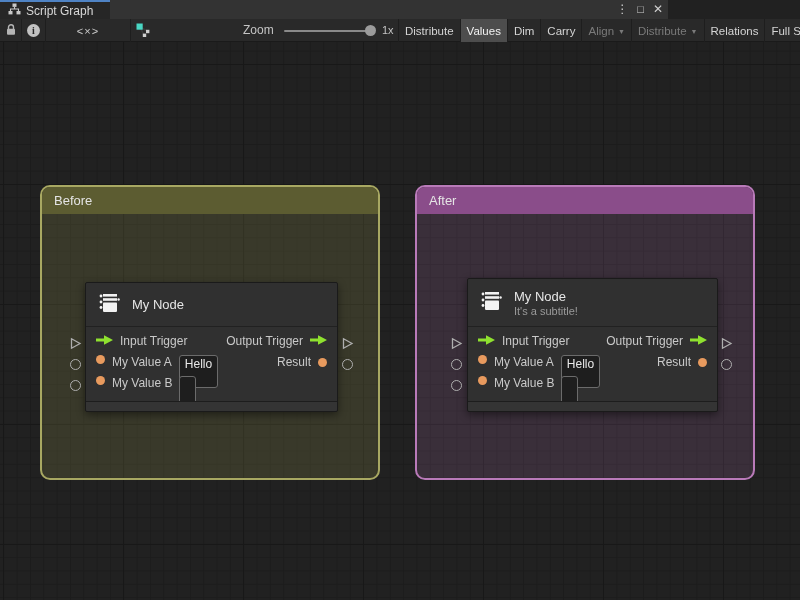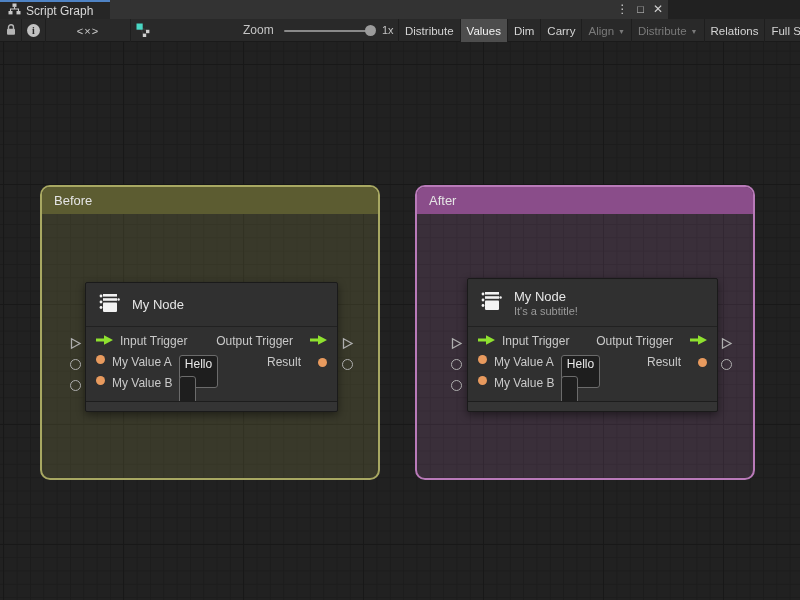--- a/index.html
+++ b/index.html
@@ -68,21 +68,21 @@
   #node-after  { left:467px; top:236px; width:251px; height:134px; }
   .node-header { display:flex; align-items:center; gap:9px; padding:0 11px;
     border-bottom:1px solid #212121; }
   #node-before .node-header { height:44px; }
   #node-after .node-header { height:48px; }
   .node-title { font-size:13px; color:#e6e6e6; }
   .node-subtitle { font-size:11px; color:#9a9a9a; margin-top:1px; }
   .ports { padding:7px 0 5px 0; }
   .prow { display:flex; align-items:flex-start; height:21px; padding:0 10px; gap:7px;
     font-size:12px; color:#c9c9c9; }
-  .pright { margin-left:auto; display:flex; align-items:center; gap:17px; }
+  .pright { margin-left:auto; display:flex; align-items:center; gap:7px; }
   .dot { width:9px; height:9px; border-radius:50%; background:#e89a5e; flex:0 0 auto; }
   .field { background:#1e1e1e; border:1px solid #6b6b6b; border-radius:3px; height:33px;
     line-height:17px; padding:0 5px; font-size:12px; color:#e8e8e8; }
   .field.small { width:17px; }
   .node-footer { position:absolute; left:0; right:0; bottom:0; height:10px;
     border-top:1px solid #1d1d1d; background:#343434; border-radius:0 0 2px 2px; }
 
   
   .oport { position:absolute; }
   .ocircle { width:11px; height:11px; border:1.3px solid #aeaeae; border-radius:50%; background:transparent; }

